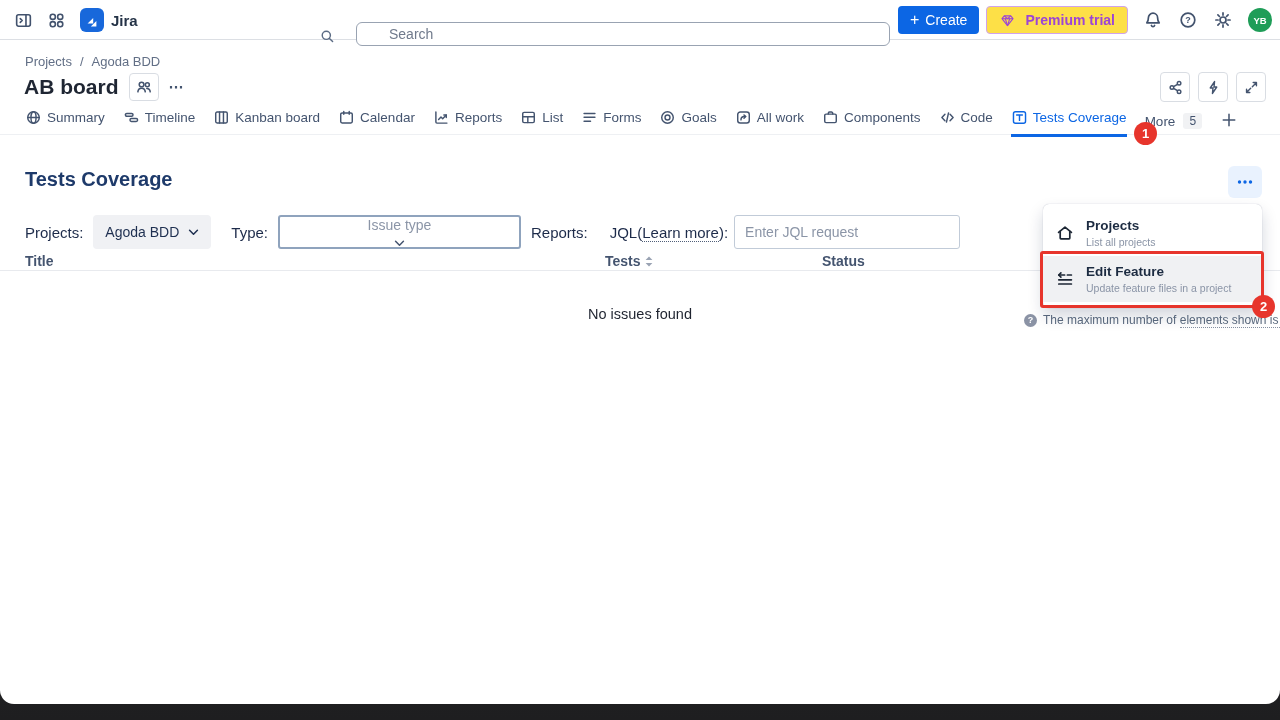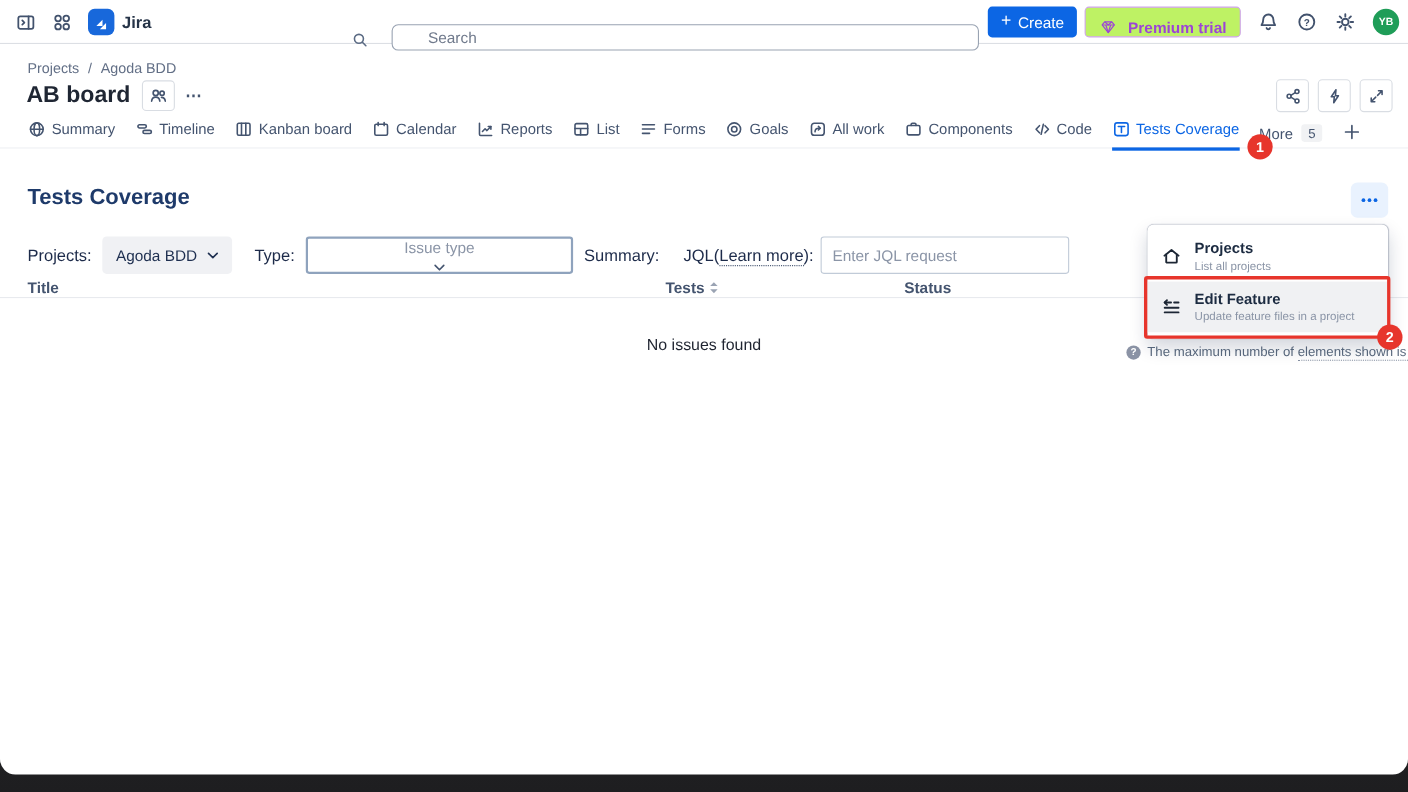--- a/index.html
+++ b/index.html
@@ -17,21 +17,21 @@
   .jira-brand { display:flex; align-items:center; gap:7px; }
   .jira-logo { width:24px; height:24px; background:#1868db; border-radius:6px; display:flex; align-items:center; justify-content:center; }
   .jira-name { font-size:15px; font-weight:700; color:#253347; }
   .search-wrap { position:absolute; left:310px; top:22px; width:580px; height:24px;padding-left:46px; }
   .search-wrap input { width:100%; height:100%; border:1px solid #99a3b2; border-radius:6px; padding:0 10px 0 32px; font-size:14px; color:#333; font-family:"Liberation Sans",sans-serif; outline:none; }
   .search-wrap input::placeholder { color:#707a8c; }
   .search-ic { position:absolute; left:9px; top:6px; color:#5b6b84; }
   .create-btn { position:absolute; left:898px; top:6px; height:28px; padding:0 12px; background:#0c66e4; color:#fff; border:none; border-radius:4px; font-size:14px; font-weight:500; display:flex; align-items:center; gap:6px; cursor:pointer; font-family:"Liberation Sans",sans-serif; }
   .create-plus { font-size:16px; font-weight:400; line-height:1; }
   .topbar-right { position:absolute; right:8px; top:0; height:40px; display:flex; align-items:center; gap:15px; }
-  .premium-btn { height:28px; padding:0 12px; border:1px solid #cfa3ec; border-radius:4px; background:#bef264; color:#9c44d6; font-size:14px; font-weight:600; display:flex; align-items:flex-end; gap:10px; cursor:pointer; font-family:"Liberation Sans",sans-serif; }
+  .premium-btn { height:28px; padding:0 12px; border:1px solid #cfa3ec; border-radius:4px; background:#fde047; color:#9c44d6; font-size:14px; font-weight:600; display:flex; align-items:center; gap:10px; cursor:pointer; font-family:"Liberation Sans",sans-serif; }
   .avatar { width:24px; height:24px; border-radius:50%; background:#1f9d58; color:#fff; font-size:9.5px; font-weight:700; display:flex; align-items:center; justify-content:center; cursor:pointer; }
 
   
   .crumb { position:absolute; left:25px; top:54px; display:flex; gap:8px; font-size:13px; color:#626f86; }
   .crumb a { color:#626f86; text-decoration:none; cursor:pointer; }
   .title-row { position:absolute; left:24px; top:73px; display:flex; align-items:center; gap:10px; }
   .board-title { font-size:21px; font-weight:700; color:#1f2633; }
   .sq-btn { height:28px; min-width:30px; border:1px solid #d9dde3; background:#fff; border-radius:4px; color:#44546f; display:flex; align-items:center; justify-content:center; cursor:pointer; }
   .dots-btn { border:none; background:none; color:#44546f; font-size:15px; font-weight:700; letter-spacing:1px; cursor:pointer; }
   .header-actions { position:absolute; right:14px; top:72px; display:flex; gap:8px; }
@@ -374,21 +374,21 @@
     <span class="f-label">Type:</span>
     <div class="type-select">
       <span class="ph">Issue type</span>
       <span style="color:#44546f;">
           <svg class="ic" width="11" height="7" viewBox="0 0 12 8" stroke-width="1.8">
             <path d="M1.5 1.5 6 6l4.5-4.5"></path>
           </svg>
         </span>
     </div>
     <span class="gap-b"></span>
-    <span class="f-label">Summary:</span>
+    <span class="f-label">Reports:</span>
     <span class="gap-c"></span>
     <span class="jql-label"><span>JQL(</span><span class="jql-link">Learn more</span><span>):</span></span>
     <span class="gap-d"></span>
     <input class="txt-input jql-input" placeholder="Enter JQL request" style="">
   </div>
 
   <div class="col-h col-title">Title</div>
   <div class="col-h col-tests">
     <span>Tests</span>
     <span>

